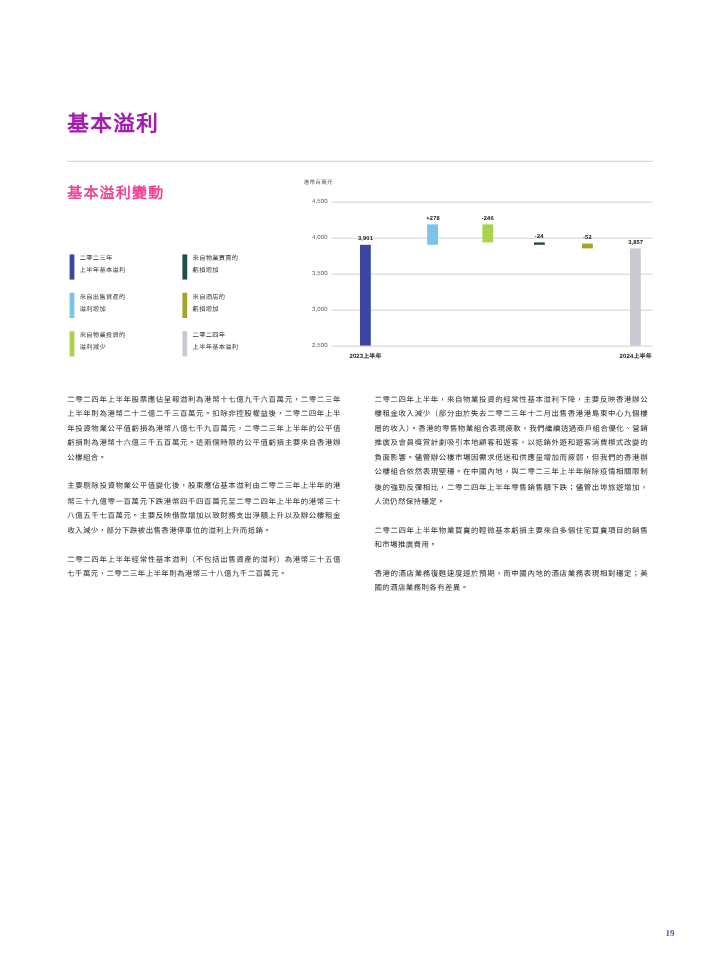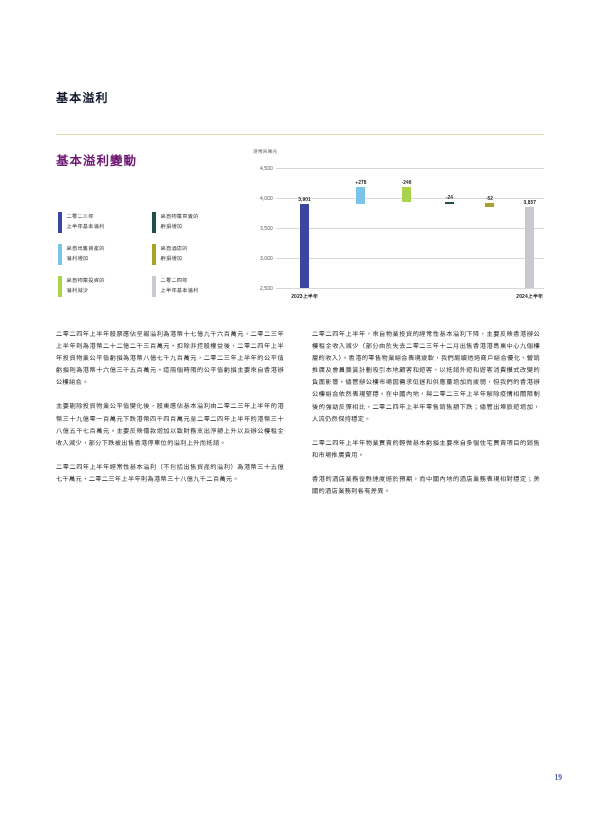--- a/index.html
+++ b/index.html
@@ -18,43 +18,43 @@
     height: 814px;
     background: #ffffff;
     overflow: hidden;
   }
 
   
   .section-title {
     position: absolute;
     left: 56px;
     top: 88px;
-    font-size: 12px;
+    font-size: 18px;
     font-weight: 700;
     letter-spacing: 1.2px;
-    color: #0f172a;
+    color: #a21caf;
   }
 
   .rule {
     position: absolute;
     left: 56px;
     top: 134px;
     width: 488px;
     height: 1px;
     background: #d7dbb0;
   }
 
   .sub-title {
     position: absolute;
     left: 56px;
     top: 150px;
     font-size: 12.5px;
     font-weight: 700;
     letter-spacing: 1px;
-    color: #701a75;
+    color: #ec4899;
   }
 
   
   .chart-wrap {
     position: absolute;
     left: 248px;
     top: 148px;
     width: 300px;
     height: 162px;
   }

